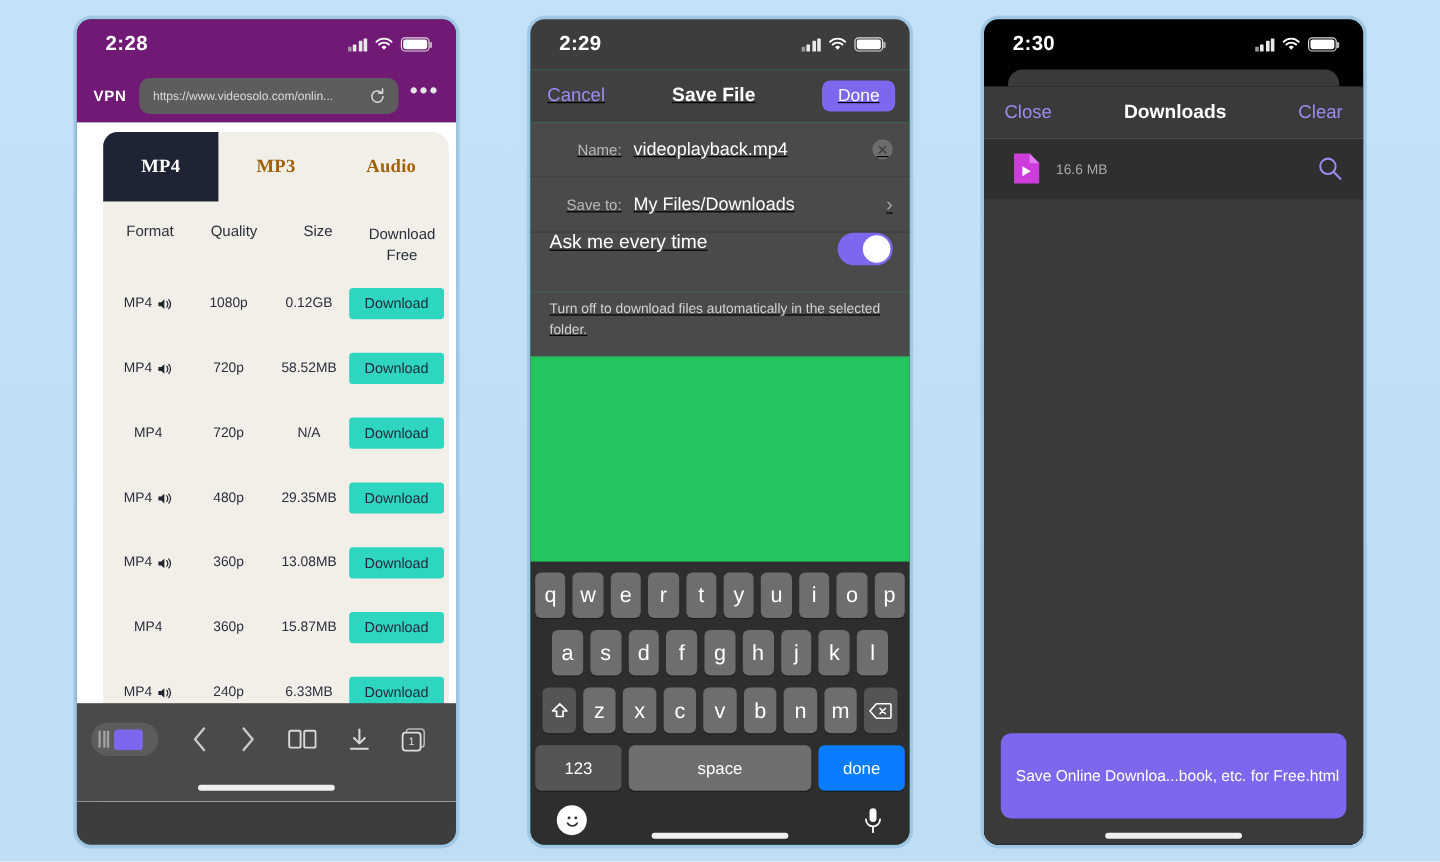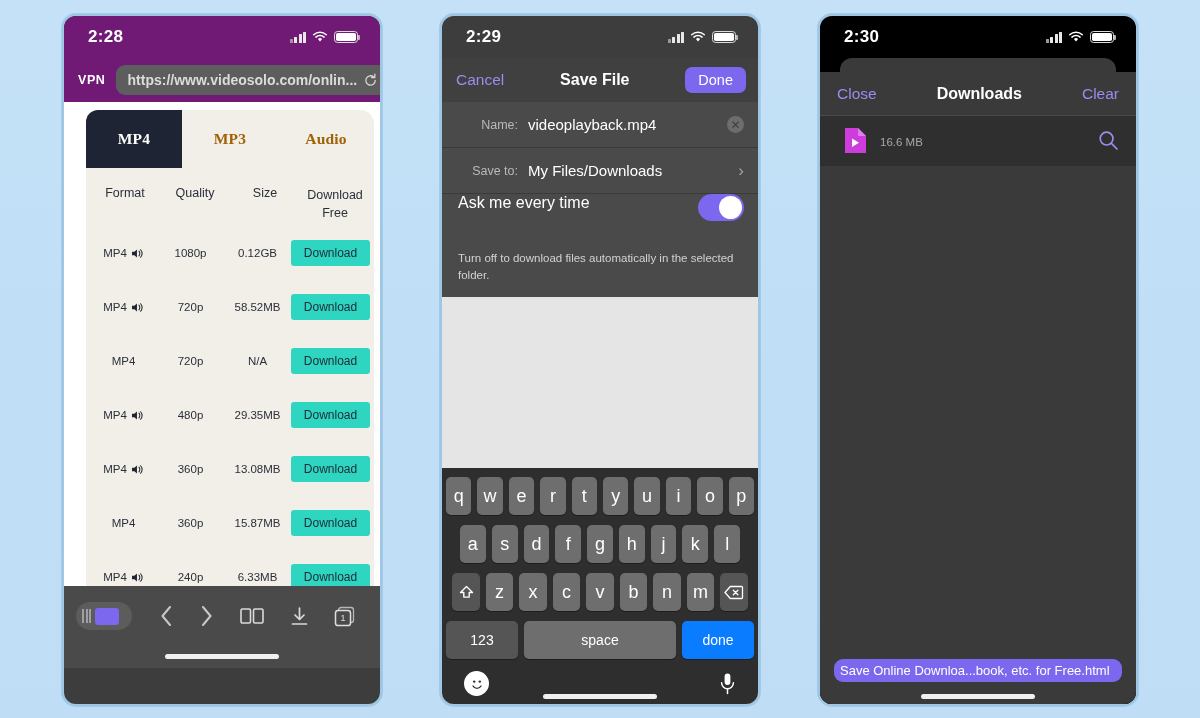--- a/index.html
+++ b/index.html
@@ -51,23 +51,22 @@
 
   
   .p1-chrome { background: #701a75; }
   .urlrow { height: 44px; display:flex; align-items:center; gap:10px; padding: 0 14px 0 14px; }
   .vpn-tag { color:#ffffff; font-size:12.5px; font-weight:700; letter-spacing:.6px; }
   .urlfield {
     flex:1; height:30px; background:#5d5d5d; border-radius:9px;
     display:flex; align-items:center; padding: 0 10px 0 12px; gap:6px;
   }
   .urltext {
-    flex:1; color:#dcdcdc; font-size:14px; white-space:nowrap; overflow:hidden;
+    flex:1; color:#dcdcdc; font-size:10px; white-space:nowrap; overflow:hidden;
     text-overflow: ellipsis;
-    font-weight: bold;
   }
   .reload { width:15px; height:15px; flex:0 0 auto; opacity:.92; }
   .dots { color:#e6e6e6; font-size:19px; letter-spacing:1.5px; line-height:1; padding-bottom:7px; }
 
   .p1-page { background:#ffffff; height: 566px; position:relative; overflow:hidden; }
   .card {
     position:absolute; left:22px; right:6px; top:8px; bottom:0;
     background:#f2efe9; border-radius: 14px 14px 0 0;
   }
   .tabs { display:flex; height:58px; }
@@ -109,21 +108,21 @@
   .vpnpill .stripes i { width:2px; height:14px; background:#a0a0a0; display:block; }
   .vpnpill .sq { width:24px; height:17px; background:#7b68ee; border-radius:3px; }
   .bb-icons { flex:1; display:flex; align-items:center; justify-content:space-around; padding-left:14px; }
   .bb-icons svg { opacity:.95; }
   .homebar {
     position:absolute; bottom:9px; left:50%; transform:translateX(-50%);
     width:114px; height:5px; background:#f0f0f0; border-radius:3px;
   }
 
   
-  .p2-body { background:#e5e5e5; height:650px; position:relative; }
+  .p2-body { background:#22c55e; height:650px; position:relative;text-decoration:underline; }
   .p2-nav {
     height:44px; background:#404040; display:flex; align-items:center;
     justify-content:space-between; padding: 0 12px 0 14px;
   }
   .p2-nav .cancel { color:#9b8cf0; font-size:15.5px; }
   .p2-nav .title { color:#ffffff; font-size:16px; font-weight:700; }
   .p2-nav .done {
     background:#7b68ee; color:#ffffff; font-size:14.5px;
     padding: 5px 13px; border-radius:7px;
   }
@@ -192,22 +191,22 @@
   }
   .p3-nav .link { color:#9b8cf0; font-size:15.5px; }
   .p3-nav .title { color:#ffffff; font-size:16px; font-weight:700; }
   .p3-list { background:#2f2f2f; }
   .dlrow { display:flex; align-items:center; gap:13px; padding: 11px 17px 12px 24px; }
   .filemeta { flex:1; }
   .fname { color:#ffffff; font-size:14.5px; line-height:1.25; }
   .fsize { color:#a8a8a8; font-size:11.5px; margin-top:2px; }
   .p3-foot { position:absolute; left:0; right:0; bottom:0; padding: 0 14px 26px 14px; }
   .savebtn {
-    background:#7b68ee; color:#ffffff; font-size:13px; text-align:left;
-    padding: 4px 6px; border-radius:9px; white-space:nowrap; overflow:hidden;
+    background:#7b68ee; color:#ffffff; font-size:13px; text-align:right;
+    padding: 28px 6px; border-radius:9px; white-space:nowrap; overflow:hidden;
     text-overflow:ellipsis;
   }
 </style>
 </head>
 <body>
 
 <div class="stage">
 
   <div class="phone" id="phone1">
 

